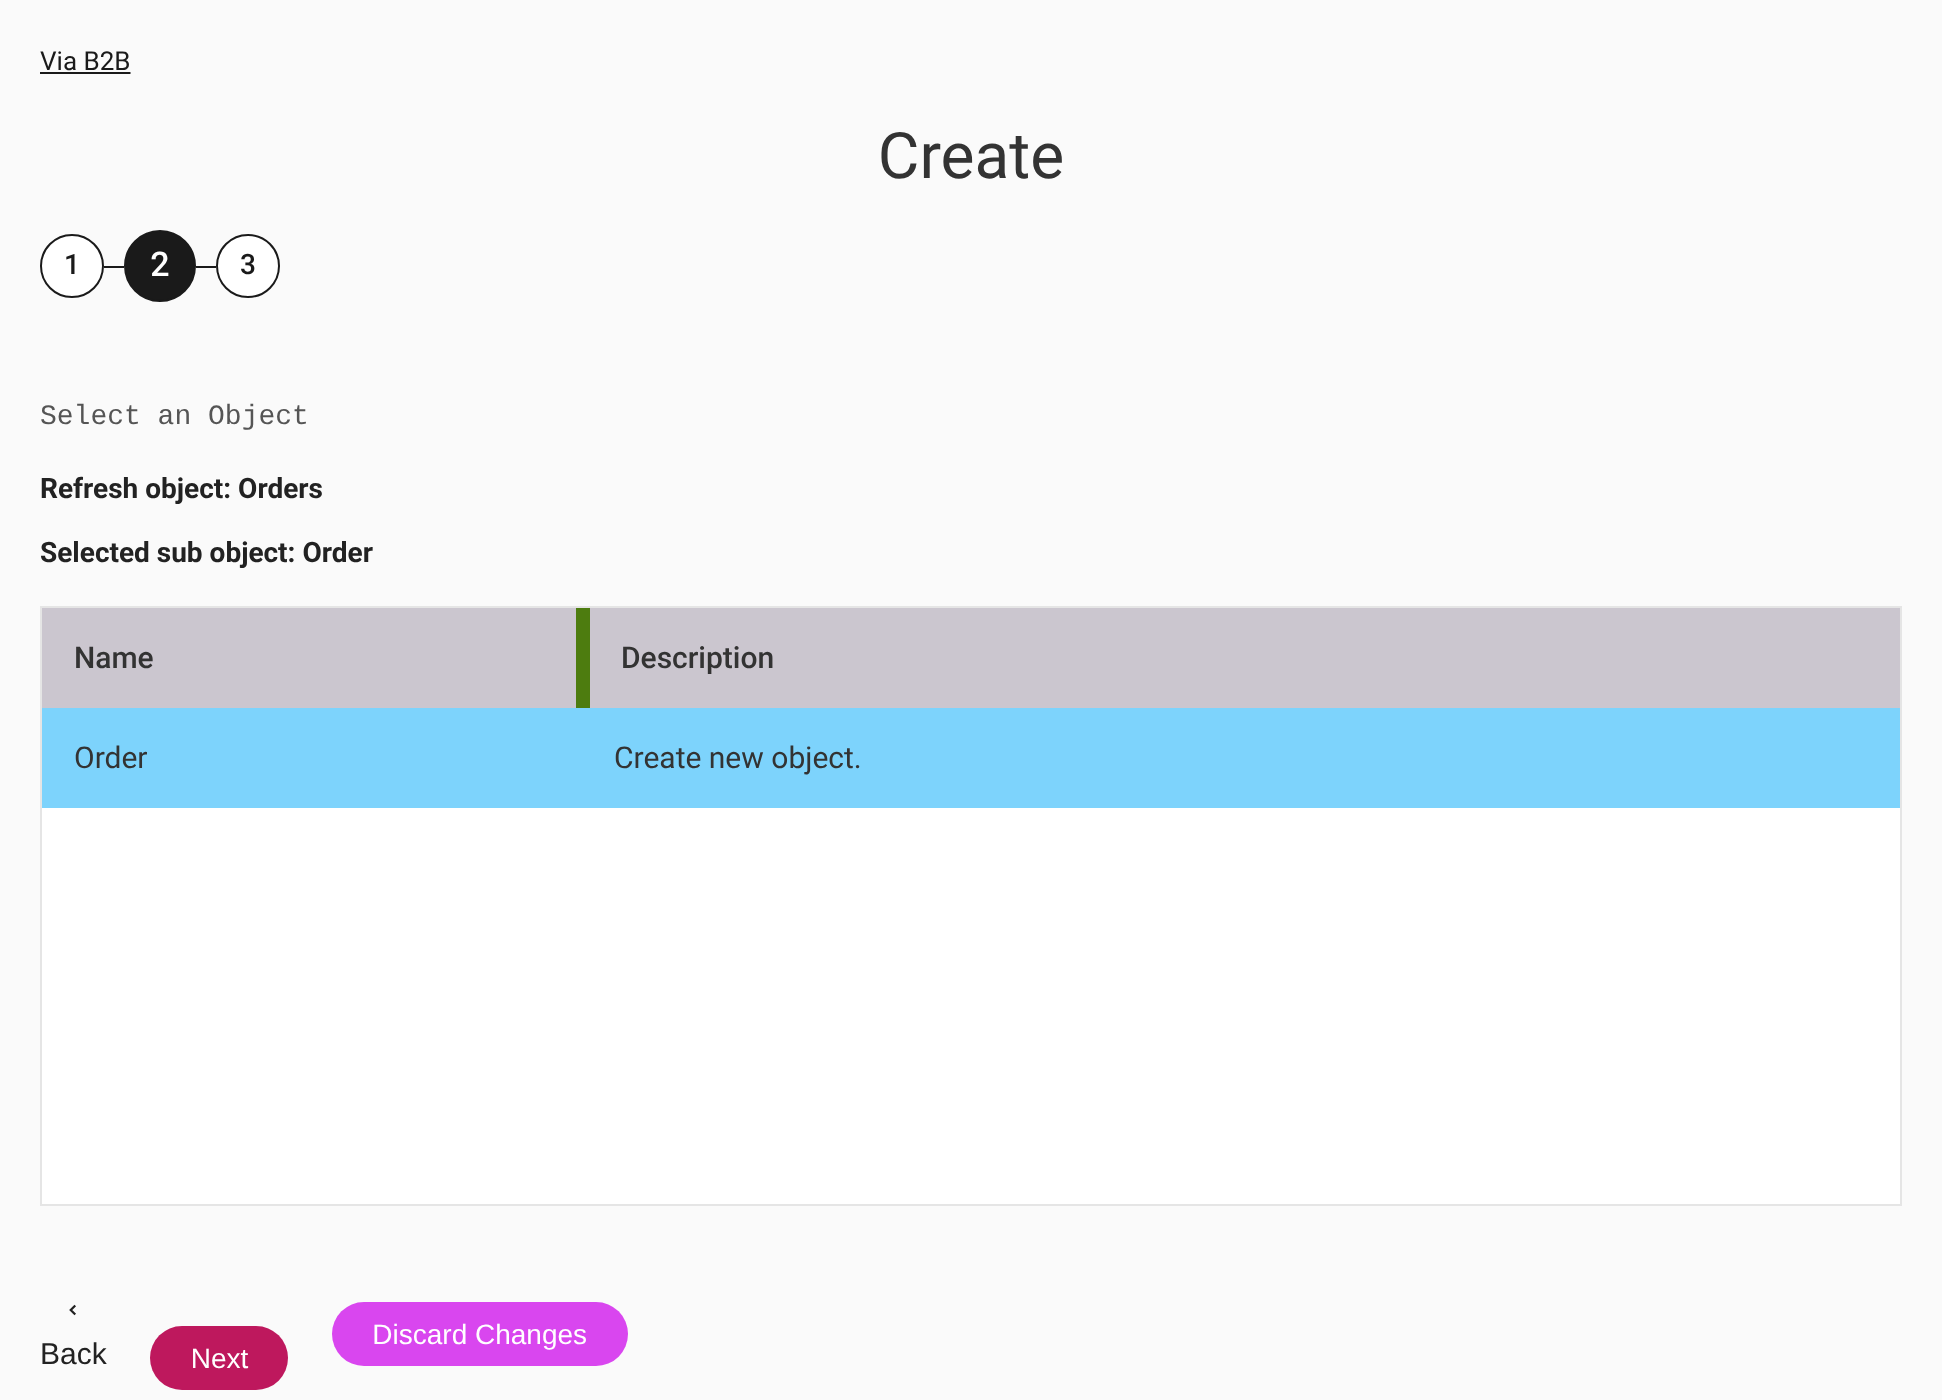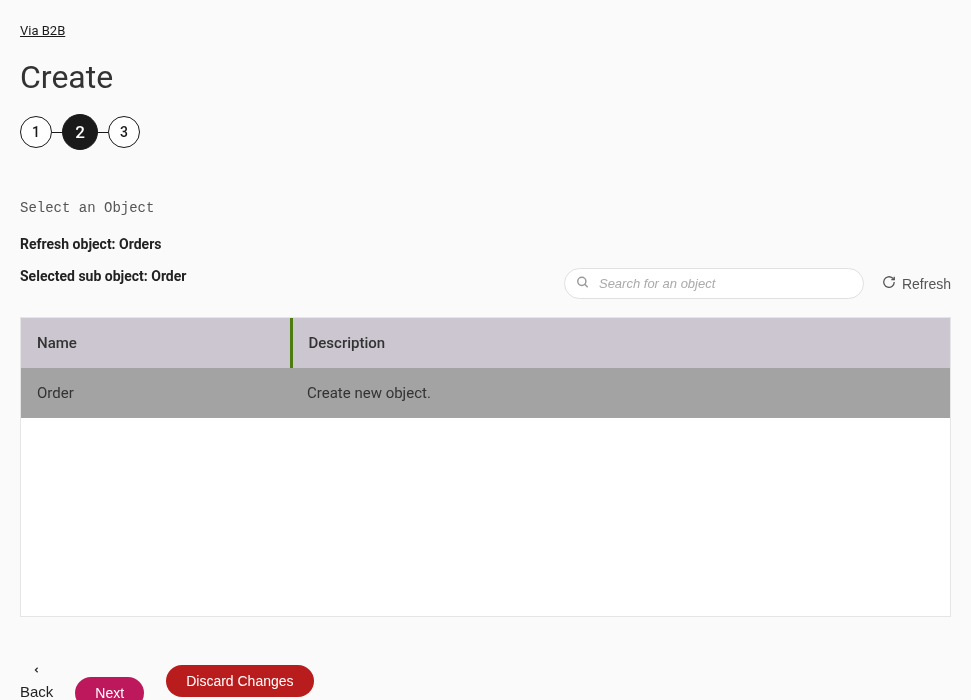--- a/index.html
+++ b/index.html
@@ -17,20 +17,21 @@
       color: #1a1a1a;
       cursor: pointer;
       display: inline-block;
       margin-bottom: 20px;
     }
     .page-title {
       font-size: 32px;
       font-weight: 400;
       color: #333;
       margin-bottom: 18px;
+      text-align: center;
     }
     .stepper {
       display: flex;
       align-items: center;
       margin-bottom: 50px;
     }
     .step {
       width: 32px;
       height: 32px;
       border-radius: 50%;
@@ -118,30 +119,30 @@
       border-collapse: collapse;
       background: #fff;
     }
     .table th {
       background: #cbc6cf;
       color: #333;
       font-weight: 500;
       text-align: left;
       padding: 16px;
       font-size: 15px;
-      border-right: 3px solid #4d7c0f;
+      border-right: 7px solid #4d7c0f;
     }
     .table th:last-child { border-right: none; }
     .table td {
       padding: 16px;
       font-size: 15px;
       color: #333;
     }
     .table tr.selected td {
-      background: #a3a3a3;
+      background: #7dd3fc;
     }
     .col-name { width: 270px; }
     .table-wrap {
       border: 1px solid #e5e5e5;
       background: #fff;
       height: 300px;
       overflow: hidden;
     }
     .table-wrap .table { border: none; }
     .footer {
@@ -170,21 +171,21 @@
       font-size: 14px;
       font-weight: 500;
       cursor: pointer;
     }
     .btn-primary {
       background: #be185d;
       color: #fff;
       margin-top: 24px;
     }
     .btn-secondary {
-      background: #b91c1c;
+      background: #d946ef;
       color: #fff;
     }
   </style>
 </head>
 <body>
 
 
 
 <a class="breadcrumb">Via B2B</a>
 
@@ -197,40 +198,20 @@
   <div class="step-connector"></div>
   <div class="step">3</div>
 </div>
 
 <div class="section-label">Select an Object</div>
 
 <div class="selected-line">Refresh object: Orders</div>
 
 <div class="row-controls">
   <div class="selected-line" style="margin-bottom:0">Selected sub object: Order</div>
-  <div class="controls-right">
-    <div class="search-wrap">
-      <span class="search-icon">
-        <svg width="14" height="14" viewBox="0 0 24 24" fill="none" stroke="currentColor" stroke-width="2.5">
-            <circle cx="10" cy="10" r="7"></circle>
-            <line x1="20" y1="20" x2="15" y2="15"></line>
-          </svg>
-      </span>
-      <input class="search-input" type="text" placeholder="Search for an object" style="">
-    </div>
-    <button class="refresh-btn">
-      <span>
-        <svg width="14" height="14" viewBox="0 0 24 24" fill="none" stroke="#555" stroke-width="2.2">
-            <path d="M21 12a9 9 0 1 1-3-6.7L21 8"></path>
-            <polyline points="21 3 21 8 16 8"></polyline>
-          </svg>
-      </span>
-      <span>Refresh</span>
-    </button>
-  </div>
 </div>
 
 <div class="table-wrap">
   <table class="table">
     <thead>
       <tr>
         <th class="col-name">Name</th>
         <th>Description</th>
       </tr>
     </thead>

